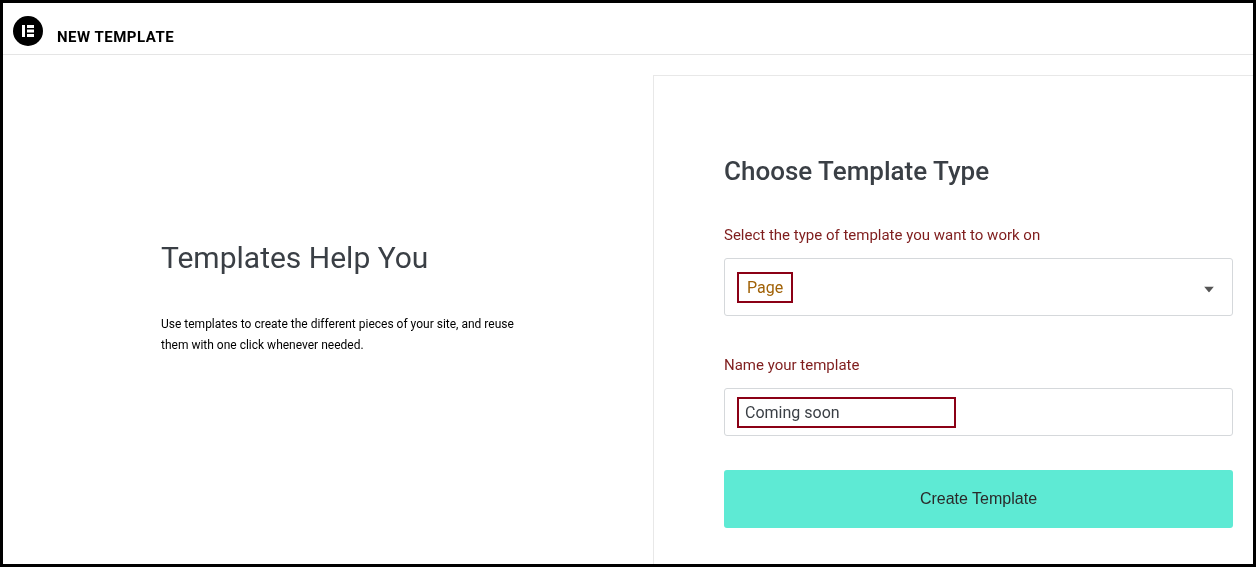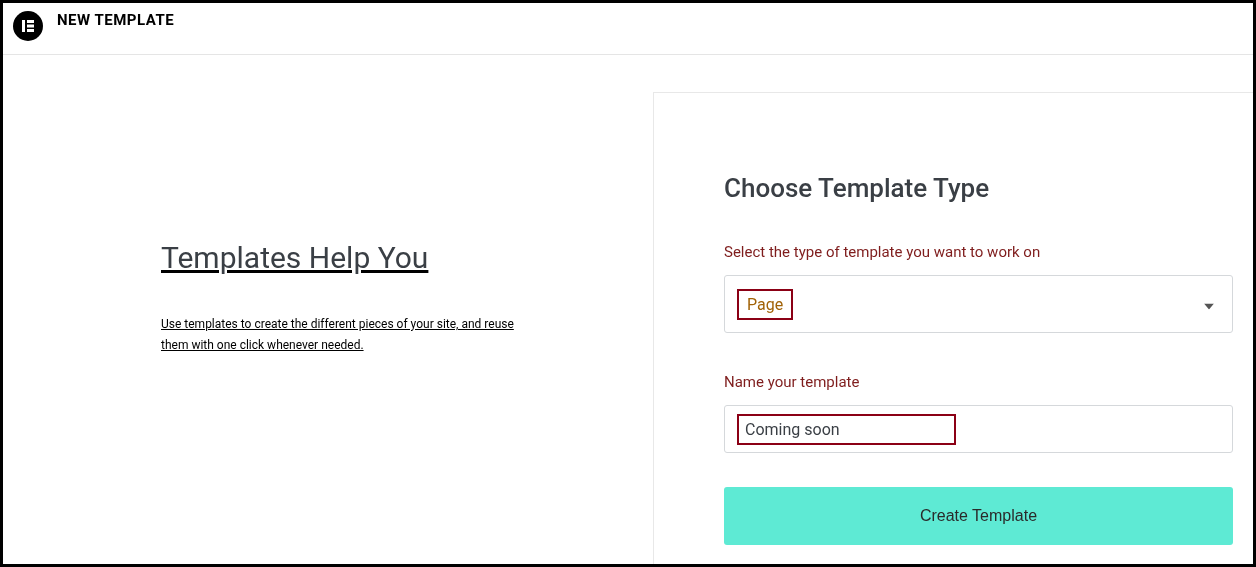--- a/index.html
+++ b/index.html
@@ -10,21 +10,21 @@
     body {
       font-family: -apple-system, BlinkMacSystemFont, "Segoe UI", Roboto, Helvetica, Arial, sans-serif;
       background: #fff;
       width: 1256px;
       height: 567px;
       border: 3px solid #000;
       overflow: hidden;
     }
     .header {
       display: flex;
-      align-items: flex-start;
+      align-items: flex-end;
       padding: 8px 10px;
       border-bottom: 1px solid #e5e5e5;
       height: 52px;
     }
     .logo-circle {
       width: 30px;
       height: 30px;
       border-radius: 50%;
       background: #000;
       display: flex;
@@ -42,21 +42,20 @@
       letter-spacing: 0.5px;
       color: #000;
     }
     .content {
       display: flex;
       height: calc(100% - 52px);
     }
     .left-panel {
       width: 52%;
       padding: 180px 60px 0 158px;
-      text-decoration: underline;
     }
     .heading-line1 {
       font-size: 30px;
       font-weight: 400;
       color: #3a3f45;
       line-height: 1.5;
     }
     .heading-line2 {
       font-size: 30px;
       font-weight: 700;
@@ -69,21 +68,21 @@
       color: #000000;
       line-height: 1.75;
       max-width: 380px;
     }
     .right-panel {
       width: 48%;
       border: 1px solid #e8e8e8;
       border-right: none;
       border-bottom: none;
       padding: 80px 20px 0 70px;
-      margin-top: 37px;
+      margin-top: 20px;
     }
     .form-title {
       font-size: 26px;
       font-weight: 500;
       color: #3a3f45;
       margin-bottom: 40px;
     }
     .form-label {
       font-size: 15px;
       color: #7f1d1d;

